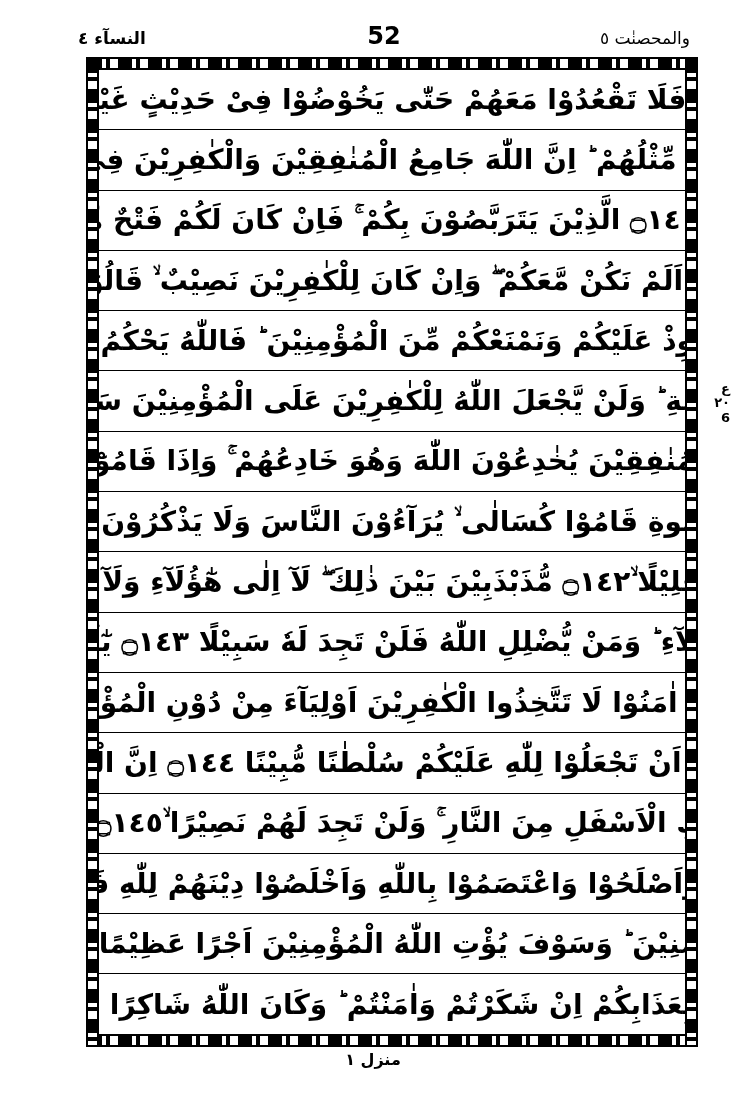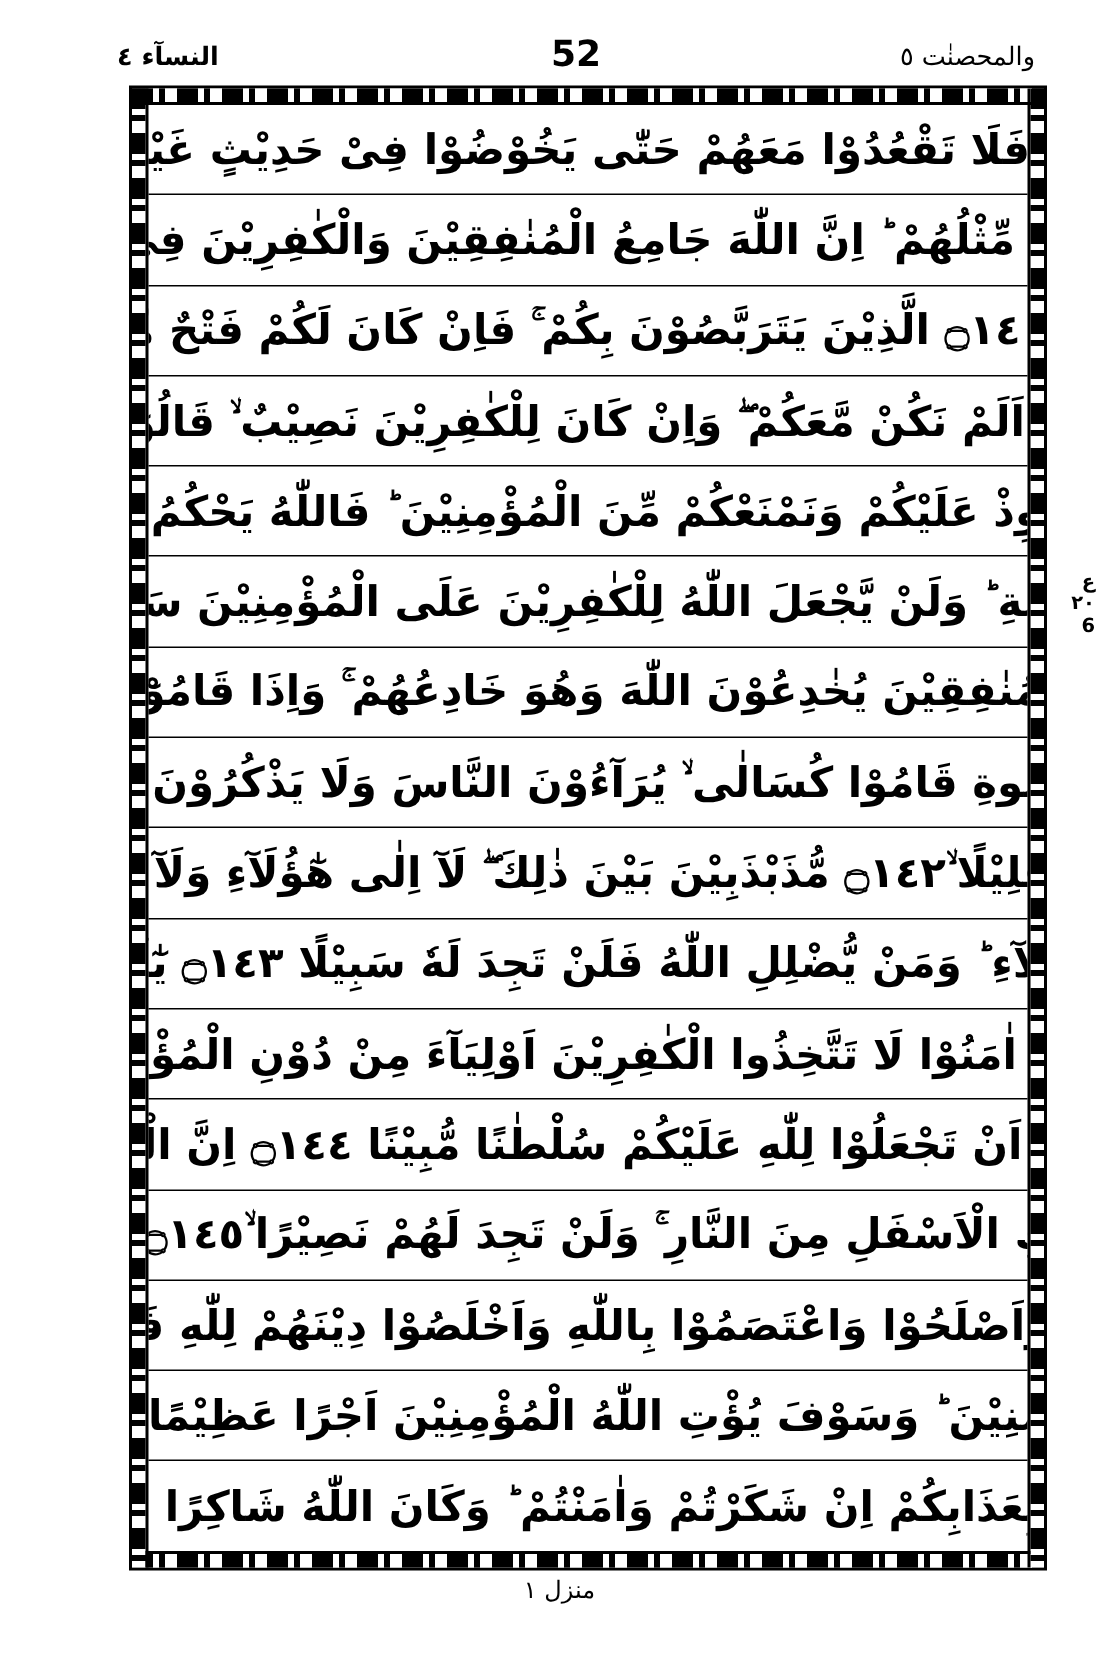--- a/index.html
+++ b/index.html
@@ -24,21 +24,21 @@
   .text-area { position:absolute; left:11px; right:11px; top:11px; bottom:11px; }
   .line { height:60.3px; border-bottom:1.5px solid #000; box-sizing:border-box;
           display:flex; align-items:center; justify-content:center; overflow:hidden;
           direction:rtl; font-family:"DejaVu Sans", sans-serif; font-weight:bold;
           font-size:28px; line-height:1; white-space:nowrap; padding:0 6px; }
   .line:last-child { border-bottom:none; }
 
   .margin-note { position:absolute; left:704px; top:382px; width:26px; 
           font-size:13px; font-weight:bold; line-height:1.1; direction:rtl; }
   .footer { position:absolute; top:1050px; left:0; width:746px; text-align:center;
-          font-size:16px; font-weight:normal; direction:rtl; }
+          font-size:16px; font-weight:bold; direction:rtl; }
 </style>
 </head>
 <body>
 
 <div class="header">
   <span class="hdr-left">النسآء ٤</span>
   <span class="hdr-center">52</span>
   <span class="hdr-right">والمحصنٰت ٥</span>
 </div>
 

